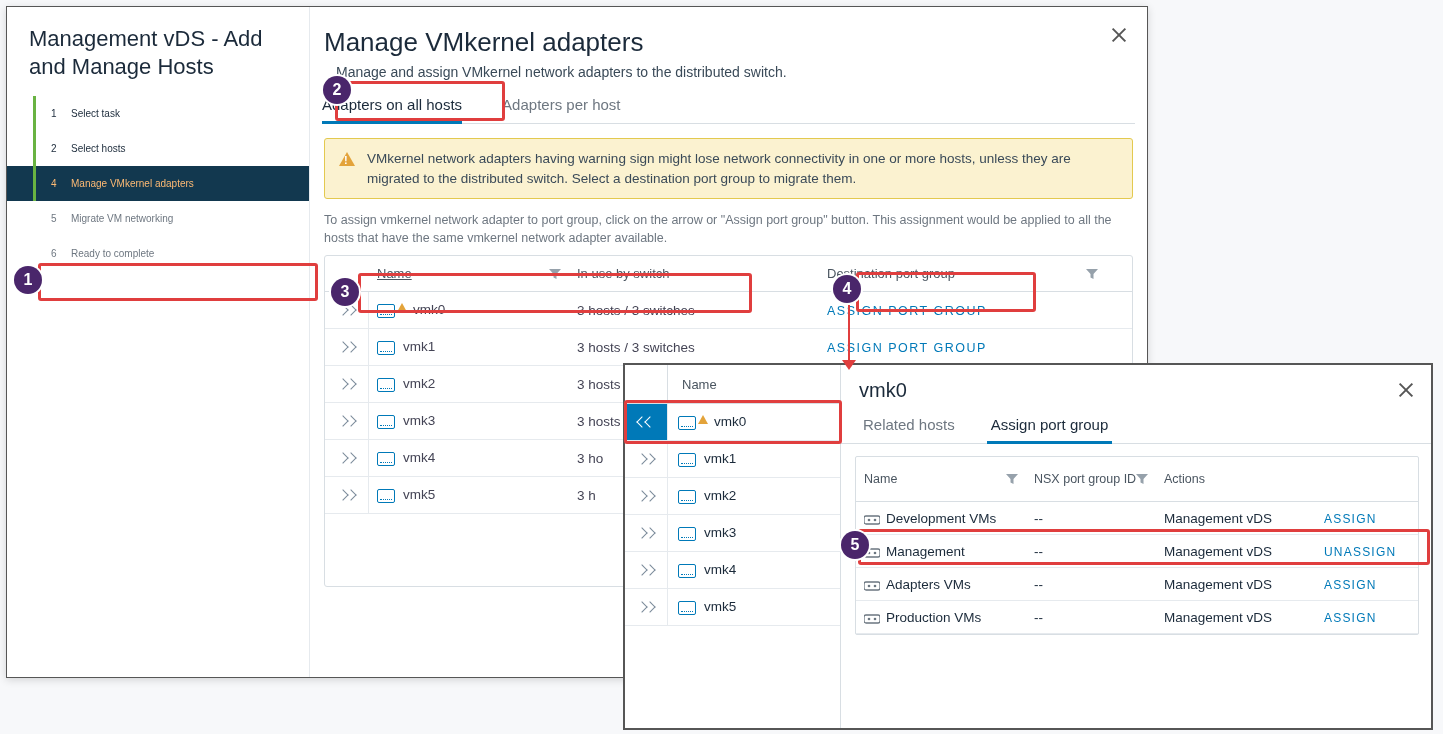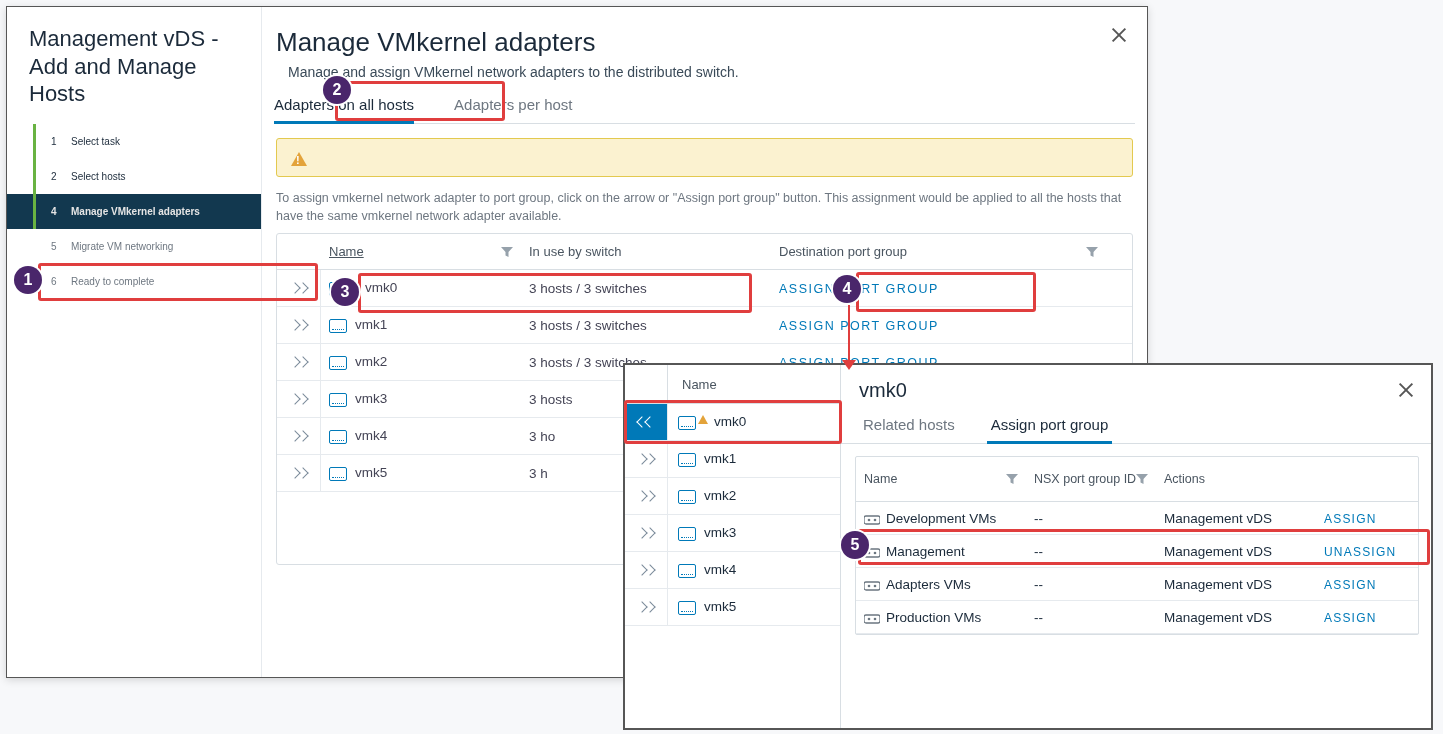--- a/index.html
+++ b/index.html
@@ -14,27 +14,27 @@
     --step-green:#69b342;
     --step-sel:#12384f;
     --highlight:#e03e3e;
     --panel-bg:#ffffff;
   }
   html,body{margin:0;padding:0;background:#f7f8fa;font-family:Arial,Helvetica,sans-serif;color:var(--text);font-size:14px;}
   .viewport{width:1443px;height:734px;position:relative;}
 
   
   .dialog{position:absolute;left:6px;top:6px;width:1140px;height:670px;background:var(--panel-bg);border:1px solid #565656;display:flex;box-shadow:0 2px 8px rgba(0,0,0,.15);}
-  .sidebar{width:255px;border-right:1px solid var(--border-light);padding:18px 0 0 0;box-sizing:border-box;position:relative;}
+  .sidebar{width:303px;border-right:1px solid var(--border-light);padding:18px 0 0 0;box-sizing:border-box;position:relative;}
   .sidebar h1{font-size:22px;font-weight:400;margin:0 22px 16px 22px;line-height:1.25;}
   .steps{list-style:none;margin:0;padding:0;}
   .steps li{position:relative;padding:12px 12px 12px 44px;font-size:10px;color:var(--text-muted);}
   .steps li.done{color:var(--text);}
   .steps li.done::before{content:"";position:absolute;left:26px;top:0;bottom:0;width:3px;background:var(--step-green);}
-  .steps li.sel{background:var(--step-sel);color:#e5e5e5;font-weight:bold;}
+  .steps li.sel{background:var(--step-sel);color:#fdba74;}
   .steps li.sel::before{content:"";position:absolute;left:26px;top:0;bottom:0;width:3px;background:var(--step-green);}
   .steps li .num{display:inline-block;width:20px;margin-left:0;}
 
   .main{flex:1;padding:20px 0 0 0;position:relative;}
   .main-inner{padding:0 12px 0 12px;}
   .page-title{font-size:26px;font-weight:400;margin:0 0 6px 2px;}
   .page-sub{font-size:14px;color:#3a4a58;margin:0 0 6px 14px;}
   .close-x{position:absolute;top:18px;right:18px;width:20px;height:20px;cursor:pointer;}
   .close-x::before,.close-x::after{content:"";position:absolute;left:9px;top:1px;width:2px;height:18px;background:#555;}
   .close-x::before{transform:rotate(45deg);} .close-x::after{transform:rotate(-45deg);}
@@ -131,20 +131,21 @@
         <h2 class="page-title">Manage VMkernel adapters</h2>
         <div class="page-sub">Manage and assign VMkernel network adapters to the distributed switch.</div>
 
         <div class="tabs">
           <div class="tab sel">Adapters on all hosts</div>
           <div class="tab">Adapters per host</div>
         </div>
 
         <div class="warn">
           <span class="warn-icon"></span>
+          <div class="warn-text">VMkernel network adapters having warning sign might lose network connectivity in one or more hosts, unless they are migrated to the distributed switch. Select a destination port group to migrate them.</div>
         </div>
 
         <div class="instr">To assign vmkernel network adapter to port group, click on the arrow or "Assign port group" button. This assignment would be applied to all the hosts that have the same vmkernel network adapter available.</div>
 
         <div class="grid">
           <div class="grid-head">
             <div></div>
             <div><span class="sortline">Name</span>
               <span class="filter">
                   <svg width="12" height="10" viewBox="0 0 12 10">

